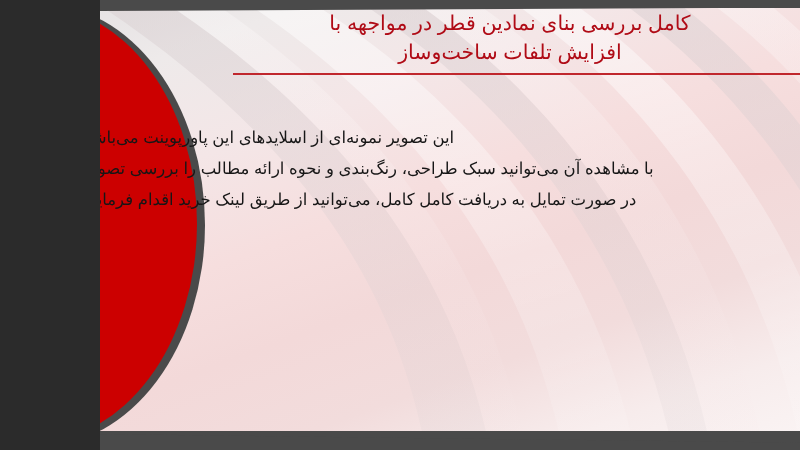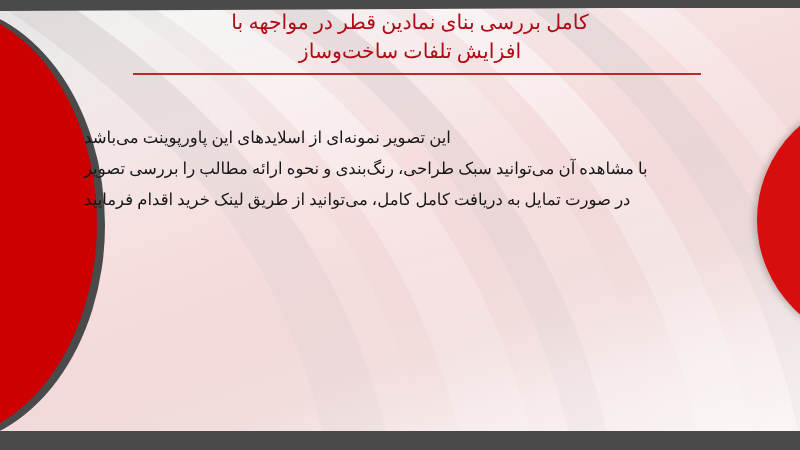--- a/index.html
+++ b/index.html
@@ -3,25 +3,25 @@
 <meta charset="utf-8">
 <title>Persian Presentation Slide</title>
 <style>
   html, body {
     margin: 0;
     padding: 0;
     background: #2b2b2b;
   }
   #slide {
     position: relative;
-    width: 800px;
+    width: 700px;
     height: 450px;
     overflow: hidden;
     background: #4a4a4a;
-    font-family: Liberation Serif, serif;
+    font-family: Liberation Sans, sans-serif;
   }
 
   
   .bg-plate {
     position: absolute;
     left: 0;
     top: 8px;
     width: 800px;
     height: 423px;
     overflow: hidden;

